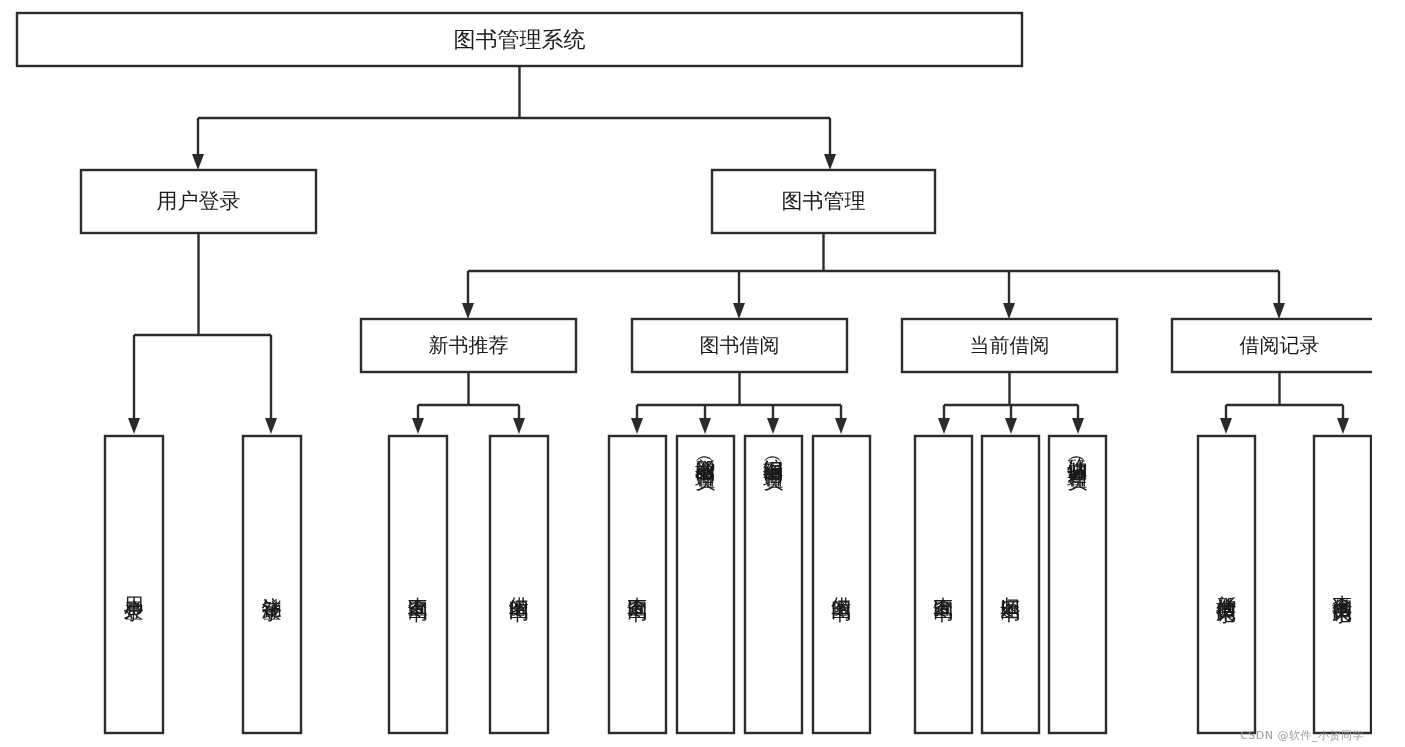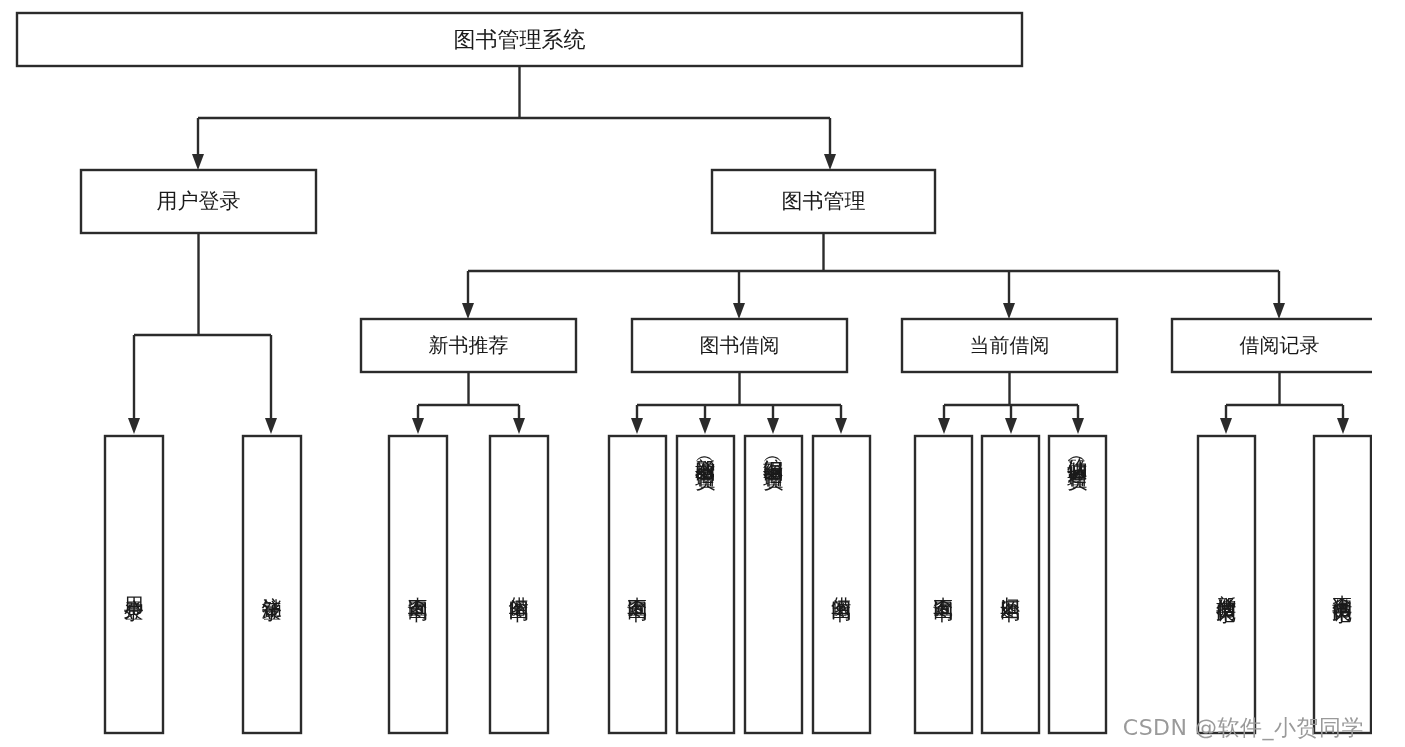--- a/index.html
+++ b/index.html
@@ -69,21 +69,21 @@
     line-height: 1.22;
     letter-spacing: 2px;
     color: #1a1a1a;
     white-space: nowrap;
   }
   .watermark {
     position: absolute;
     right: 8px;
     bottom: 4px;
     font-family: "DejaVu Sans", "Liberation Sans", sans-serif;
-    font-size: 22px;
+    font-size: 11px;
     color: #9a9a9a;
     letter-spacing: 0.5px;
     white-space: nowrap;
   }
 </style>
 </head>
 <body>
 
 <div id="diagram-root">
 

